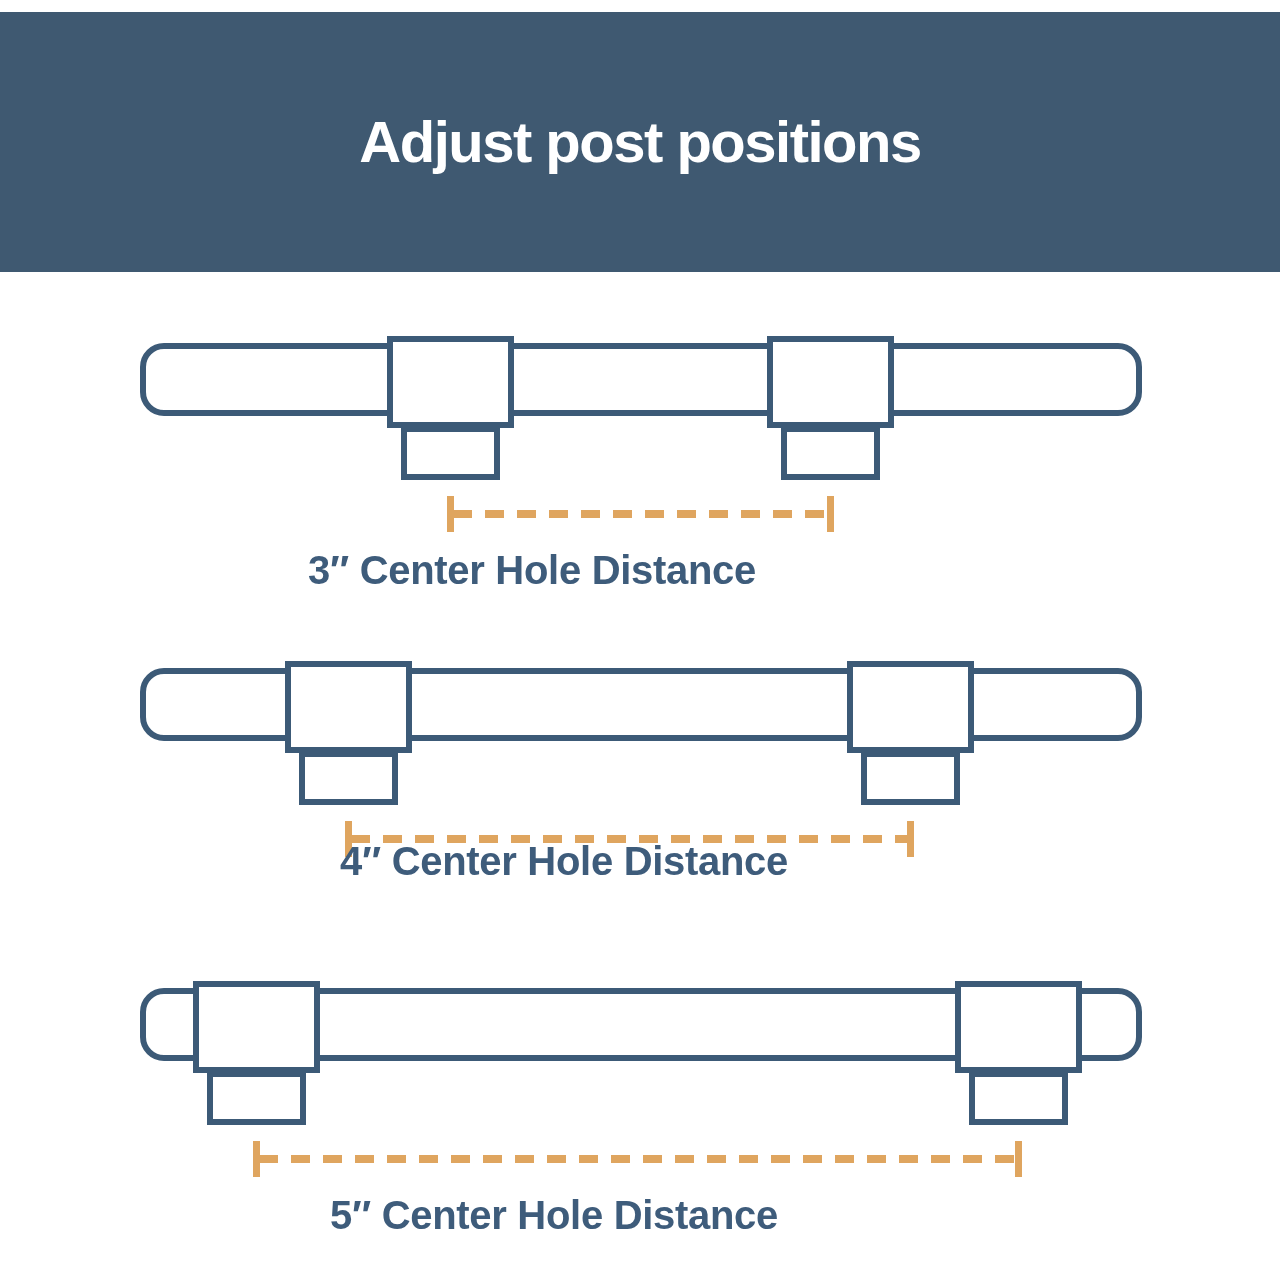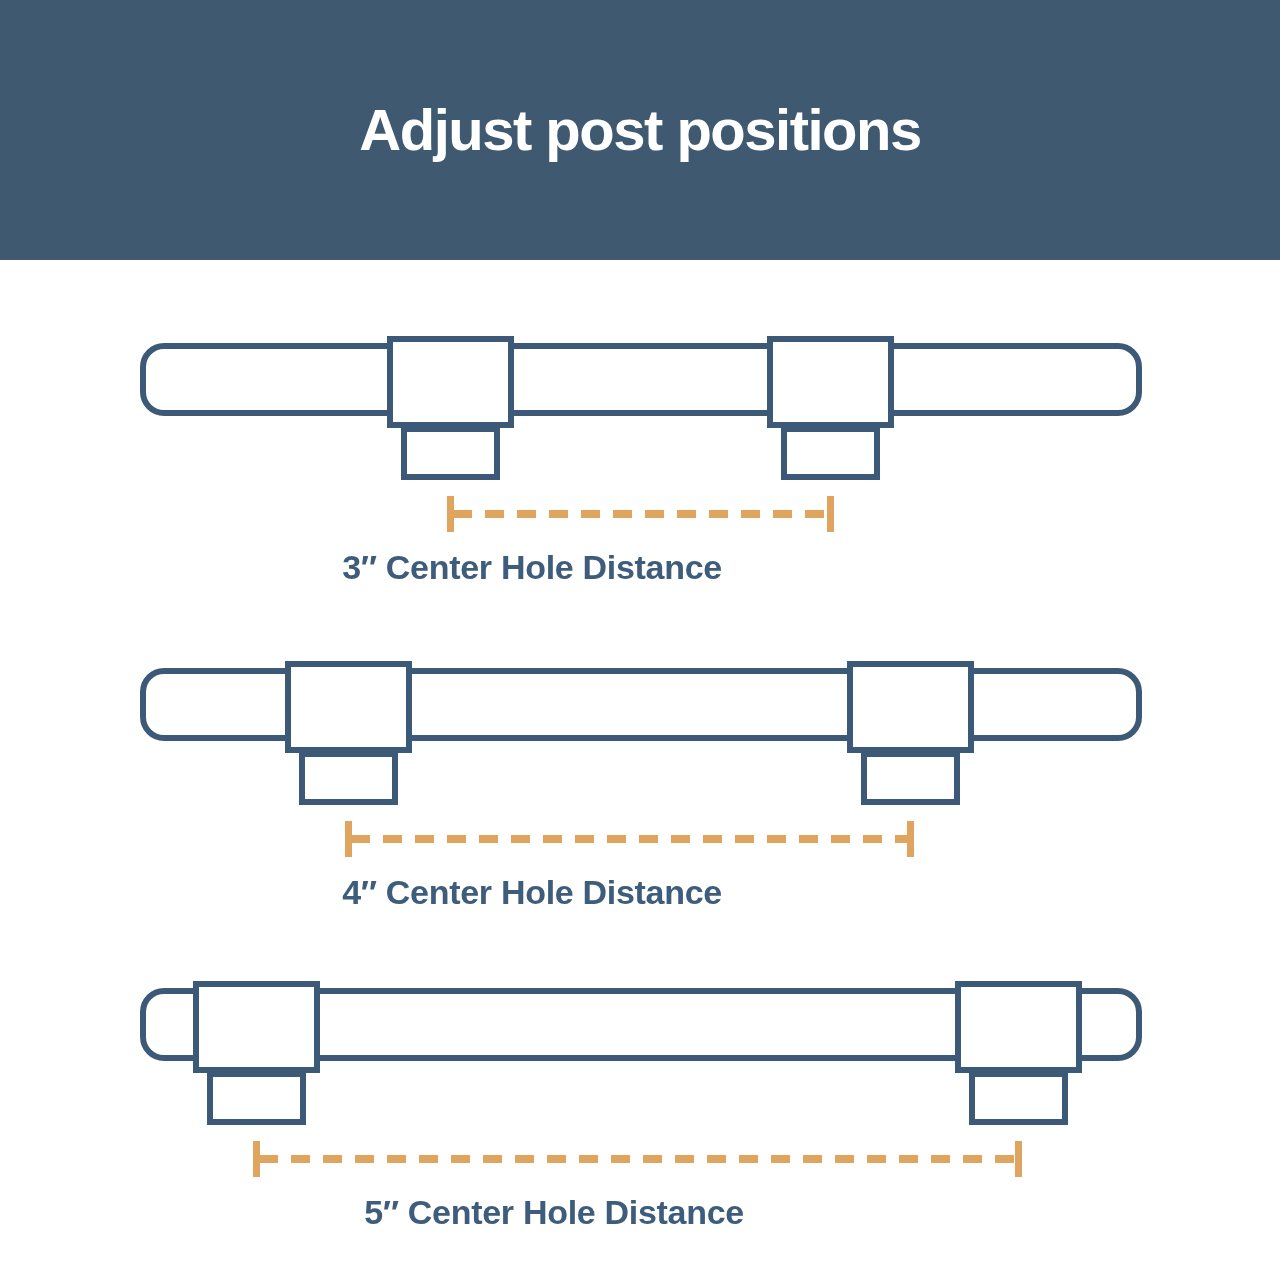--- a/index.html
+++ b/index.html
@@ -1,21 +1,21 @@
 <!DOCTYPE html>
 <html><head>
 <meta charset="utf-8">
 <style>
   html,body{margin:0;padding:0;background:#ffffff;}
   body{
     width:1280px;height:1280px;position:relative;overflow:hidden;
     font-family:"Liberation Sans","DejaVu Sans",sans-serif;
   }
   .banner{
-    position:absolute;left:0;top:0;width:1280px;height:260px;
+    position:absolute;left:0;top:12px;width:1280px;height:260px;
     display:flex;flex-direction:column;align-items:center;justify-content:center;
     text-align:center;
   }
   .banner .line{
     color:#ffffff;font-weight:bold;font-size:58px;line-height:70px;
     letter-spacing:-1.5px;white-space:nowrap;
   }
   .diagram{position:absolute;left:0;top:260px;width:1280px;height:1020px;}
   .abs{position:absolute;box-sizing:border-box;}
   .bar{
@@ -30,21 +30,21 @@
     background:#ffffff;border:6px solid var(--slate);
     width:99px;height:54px;
   }
   .tick{width:7px;height:36px;background:var(--orange);}
   .dash{
     height:8px;
     background:repeating-linear-gradient(90deg,var(--orange) 0 19px,transparent 19px 32px);
   }
   .mlabel{
     left:0;width:1064px;text-align:center;
-    color:var(--labelc);font-weight:bold;font-size:34px;letter-spacing:-0.3px;
+    color:var(--labelc);font-weight:bold;font-size:40px;letter-spacing:-0.3px;
     white-space:nowrap;
   }
 </style>
 </head>
 <body style="--slate: #3C5A77; --orange: #DFA55F; --labelc: #3E5C7B;">
 
 <div class="banner" style="background: rgb(63, 89, 113);">
   <div class="line">Adjust post positions</div>
 </div>
 
@@ -59,21 +59,21 @@
     <div class="abs tick" style="left: 826.5px; top: 236px;"></div>
     <div class="abs mlabel" style="top: 288px;">3″ Center Hole Distance</div>
     <div class="abs bar" style="top: 408px;"></div>
     <div class="abs screw" style="left: 298.5px; top: 491px;"></div>
     <div class="abs post" style="left: 284.5px; top: 401px;"></div>
     <div class="abs screw" style="left: 860.5px; top: 491px;"></div>
     <div class="abs post" style="left: 846.5px; top: 401px;"></div>
     <div class="abs dash" style="left: 351px; width: 556px; top: 575px;"></div>
     <div class="abs tick" style="left: 344.5px; top: 561px;"></div>
     <div class="abs tick" style="left: 906.5px; top: 561px;"></div>
-    <div class="abs mlabel" style="top: 613px;">4″ Center Hole Distance</div>
+    <div class="abs mlabel" style="top: 579px; margin-left: 32px;">4″ Center Hole Distance</div>
     <div class="abs bar" style="top: 728px;"></div>
     <div class="abs screw" style="left: 206.5px; top: 811px;"></div>
     <div class="abs post" style="left: 192.5px; top: 721px;"></div>
     <div class="abs screw" style="left: 968.5px; top: 811px;"></div>
     <div class="abs post" style="left: 954.5px; top: 721px;"></div>
     <div class="abs dash" style="left: 259px; width: 756px; top: 895px;"></div>
     <div class="abs tick" style="left: 252.5px; top: 881px;"></div>
     <div class="abs tick" style="left: 1014.5px; top: 881px;"></div>
     <div class="abs mlabel" style="top: 933px; padding-left: 44px;">5″ Center Hole Distance</div>
   </div>

